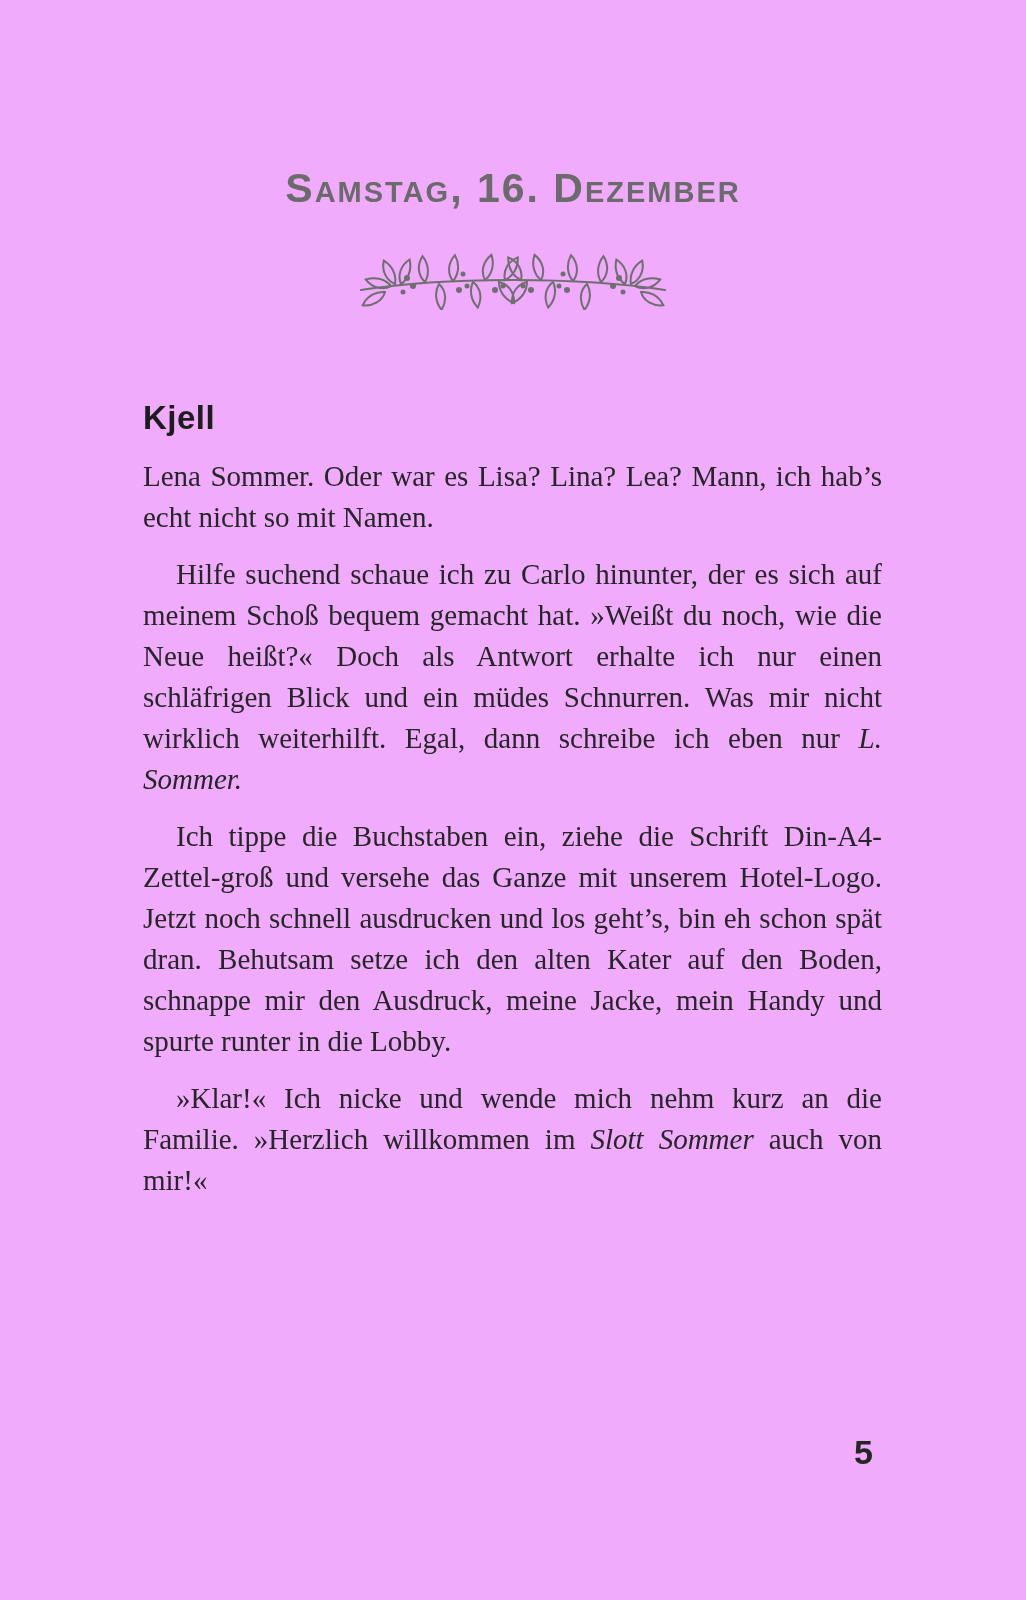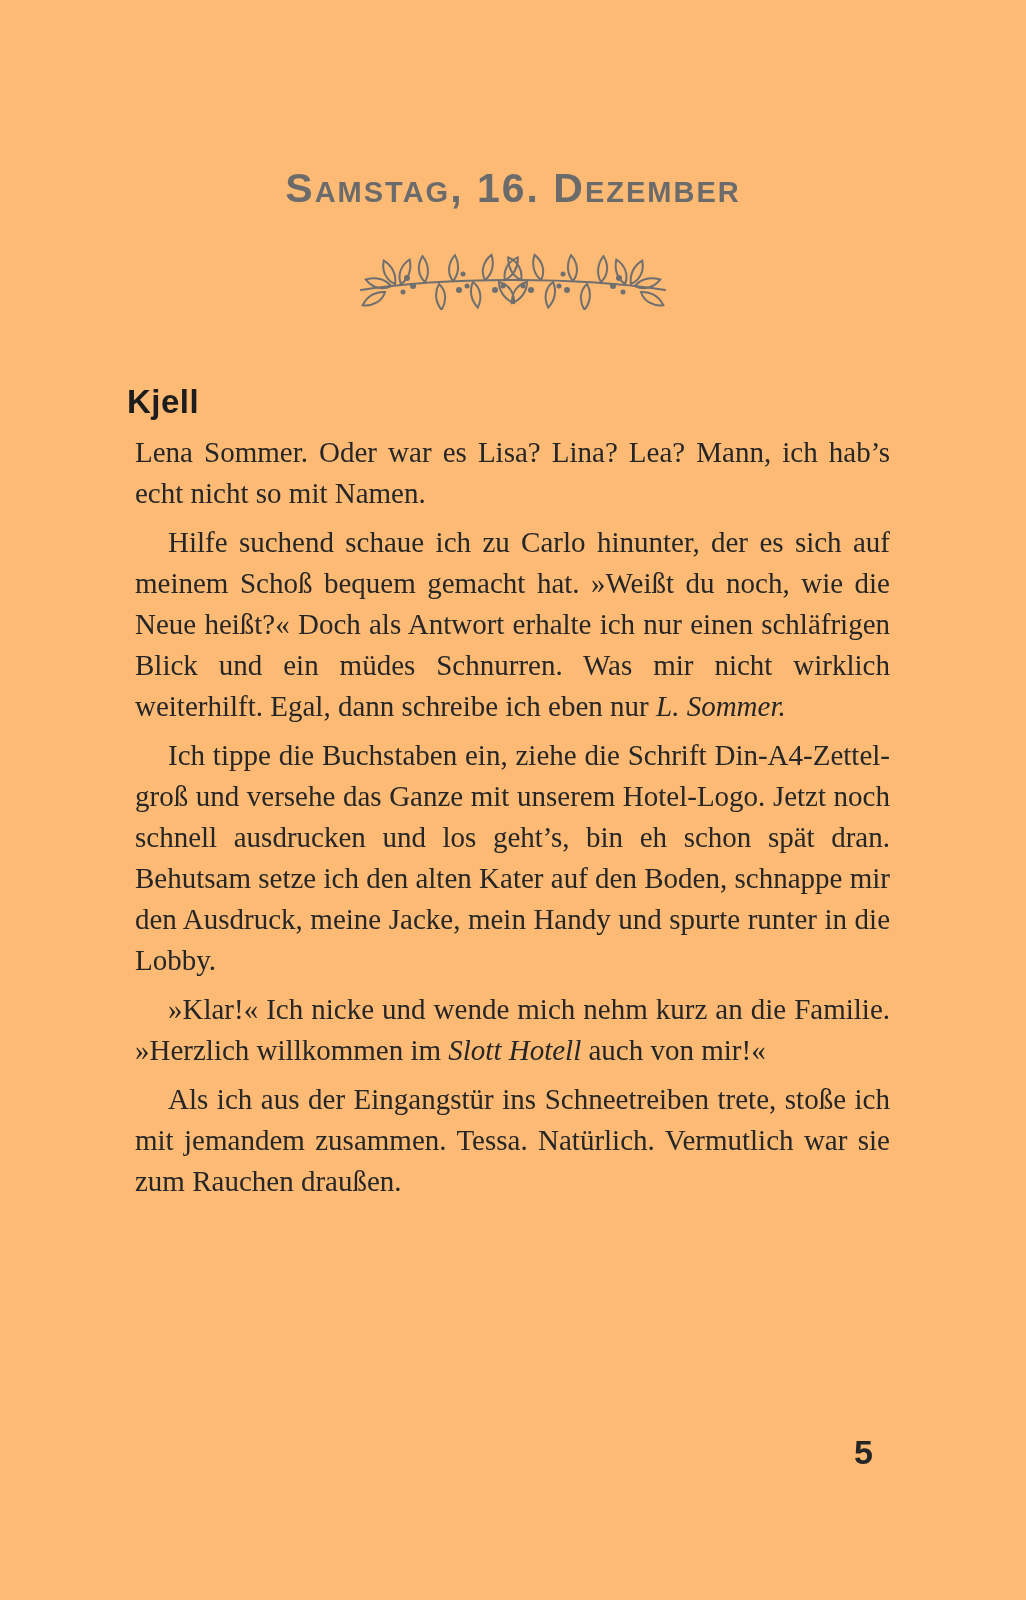--- a/index.html
+++ b/index.html
@@ -4,21 +4,21 @@
 <style>
   html, body {
     margin: 0;
     padding: 0;
     background: #fdfdfd;
   }
   .page {
     position: relative;
     width: 1026px;
     height: 1600px;
-    background: #fdba74;
+    background: #f0abfc;
     overflow: hidden;
   }
   .chapter-heading {
     position: absolute;
     top: 165px;
     left: 0;
     right: 0;
     margin: 0;
     text-align: center;
     font-family: "Liberation Sans", sans-serif;
@@ -37,30 +37,30 @@
     width: 316px;
     height: 70px;
   }
   .text-block {
     position: absolute;
     left: 127px;
     top: 380px;
     width: 771px;
   }
   .pov-name {
-    margin: 0;
+    margin: 16px;
     font-family: "Liberation Sans", sans-serif;
     font-weight: 700;
     font-size: 33px;
     line-height: 44px;
     letter-spacing: 0.5px;
     color: #1d1d1d;
   }
   .para {
-    margin: 8px;
+    margin: 16px;
     font-family: "Liberation Serif", serif;
     font-size: 29px;
     line-height: 41px;
     text-align: justify;
     color: #262626;
   }
   .para.indent {
     text-indent: 33px;
   }
   .para em {
@@ -121,20 +121,19 @@
       <use href="#half" transform="translate(316,0) scale(-1,1)"></use>
     </svg>
   </div>
 
   <div class="text-block">
     <h2 class="pov-name">Kjell</h2>
     <div id="paragraphs">
         <p class="para"><span>Lena Sommer. Oder war es Lisa? Lina? Lea? Mann, ich hab’s echt nicht so mit Namen.</span></p>
         <p class="para indent"><span>Hilfe suchend schaue ich zu Carlo hinunter, der es sich auf meinem Schoß bequem gemacht hat. »Weißt du noch, wie die Neue heißt?« Doch als Antwort erhalte ich nur einen schläfrigen Blick und ein müdes Schnurren. Was mir nicht wirklich weiterhilft. Egal, dann schreibe ich eben nur </span><em>L. Sommer.</em></p>
         <p class="para indent"><span>Ich tippe die Buchstaben ein, ziehe die Schrift Din-A4-Zettel-groß und versehe das Ganze mit unserem Hotel-Logo. Jetzt noch schnell ausdrucken und los geht’s, bin eh schon spät dran. Behutsam setze ich den alten Kater auf den Boden, schnappe mir den Ausdruck, meine Jacke, mein Handy und spurte runter in die Lobby.</span></p>
-        <p class="para indent"><span>»Klar!« Ich nicke und wende mich nehm kurz an die Familie. »Herzlich willkommen im </span><em>Slott Hotell</em><span> auch von mir!«</span></p>
-        <p class="para indent"><span>Als ich aus der Eingangstür ins Schneetreiben trete, stoße ich mit jemandem zusammen. Tessa. Natürlich. Vermutlich war sie zum Rauchen draußen.</span></p>
+        <p class="para indent"><span>»Klar!« Ich nicke und wende mich nehm kurz an die Familie. »Herzlich willkommen im </span><em>Slott Sommer</em><span> auch von mir!«</span></p>
       </div>
   </div>
 
   <div class="folio">5</div>
 
 </div>
 
 </body></html>

